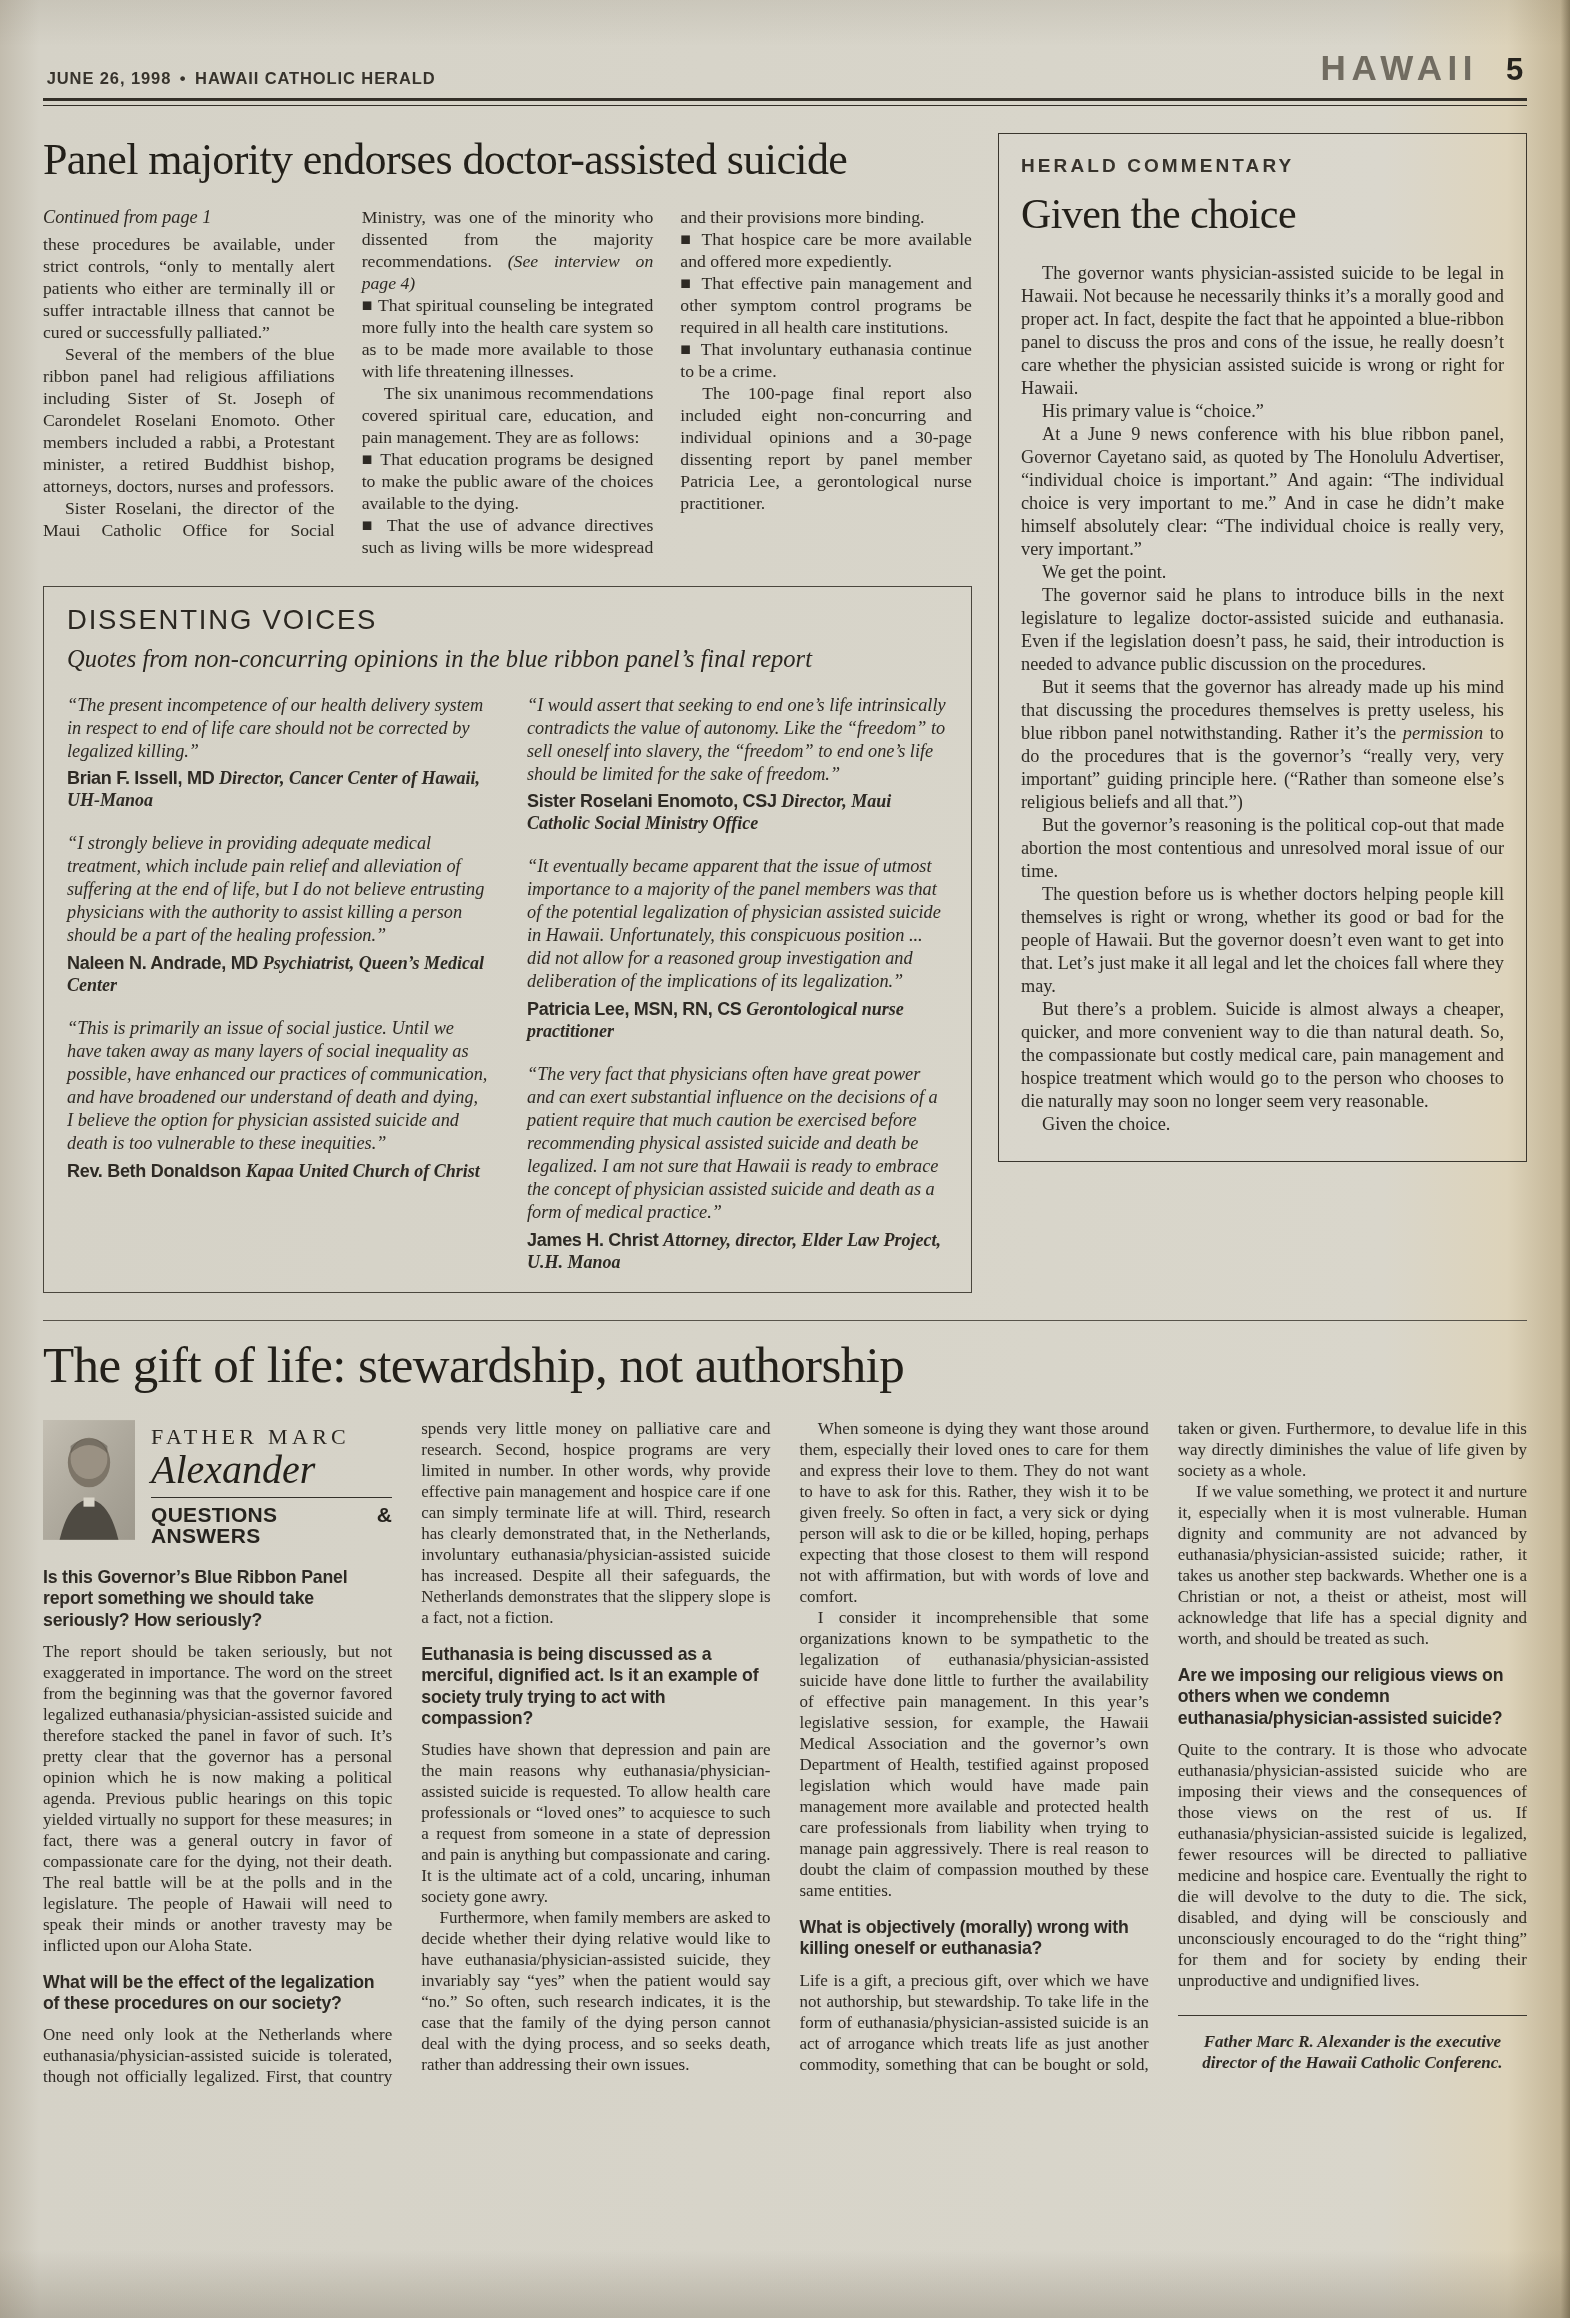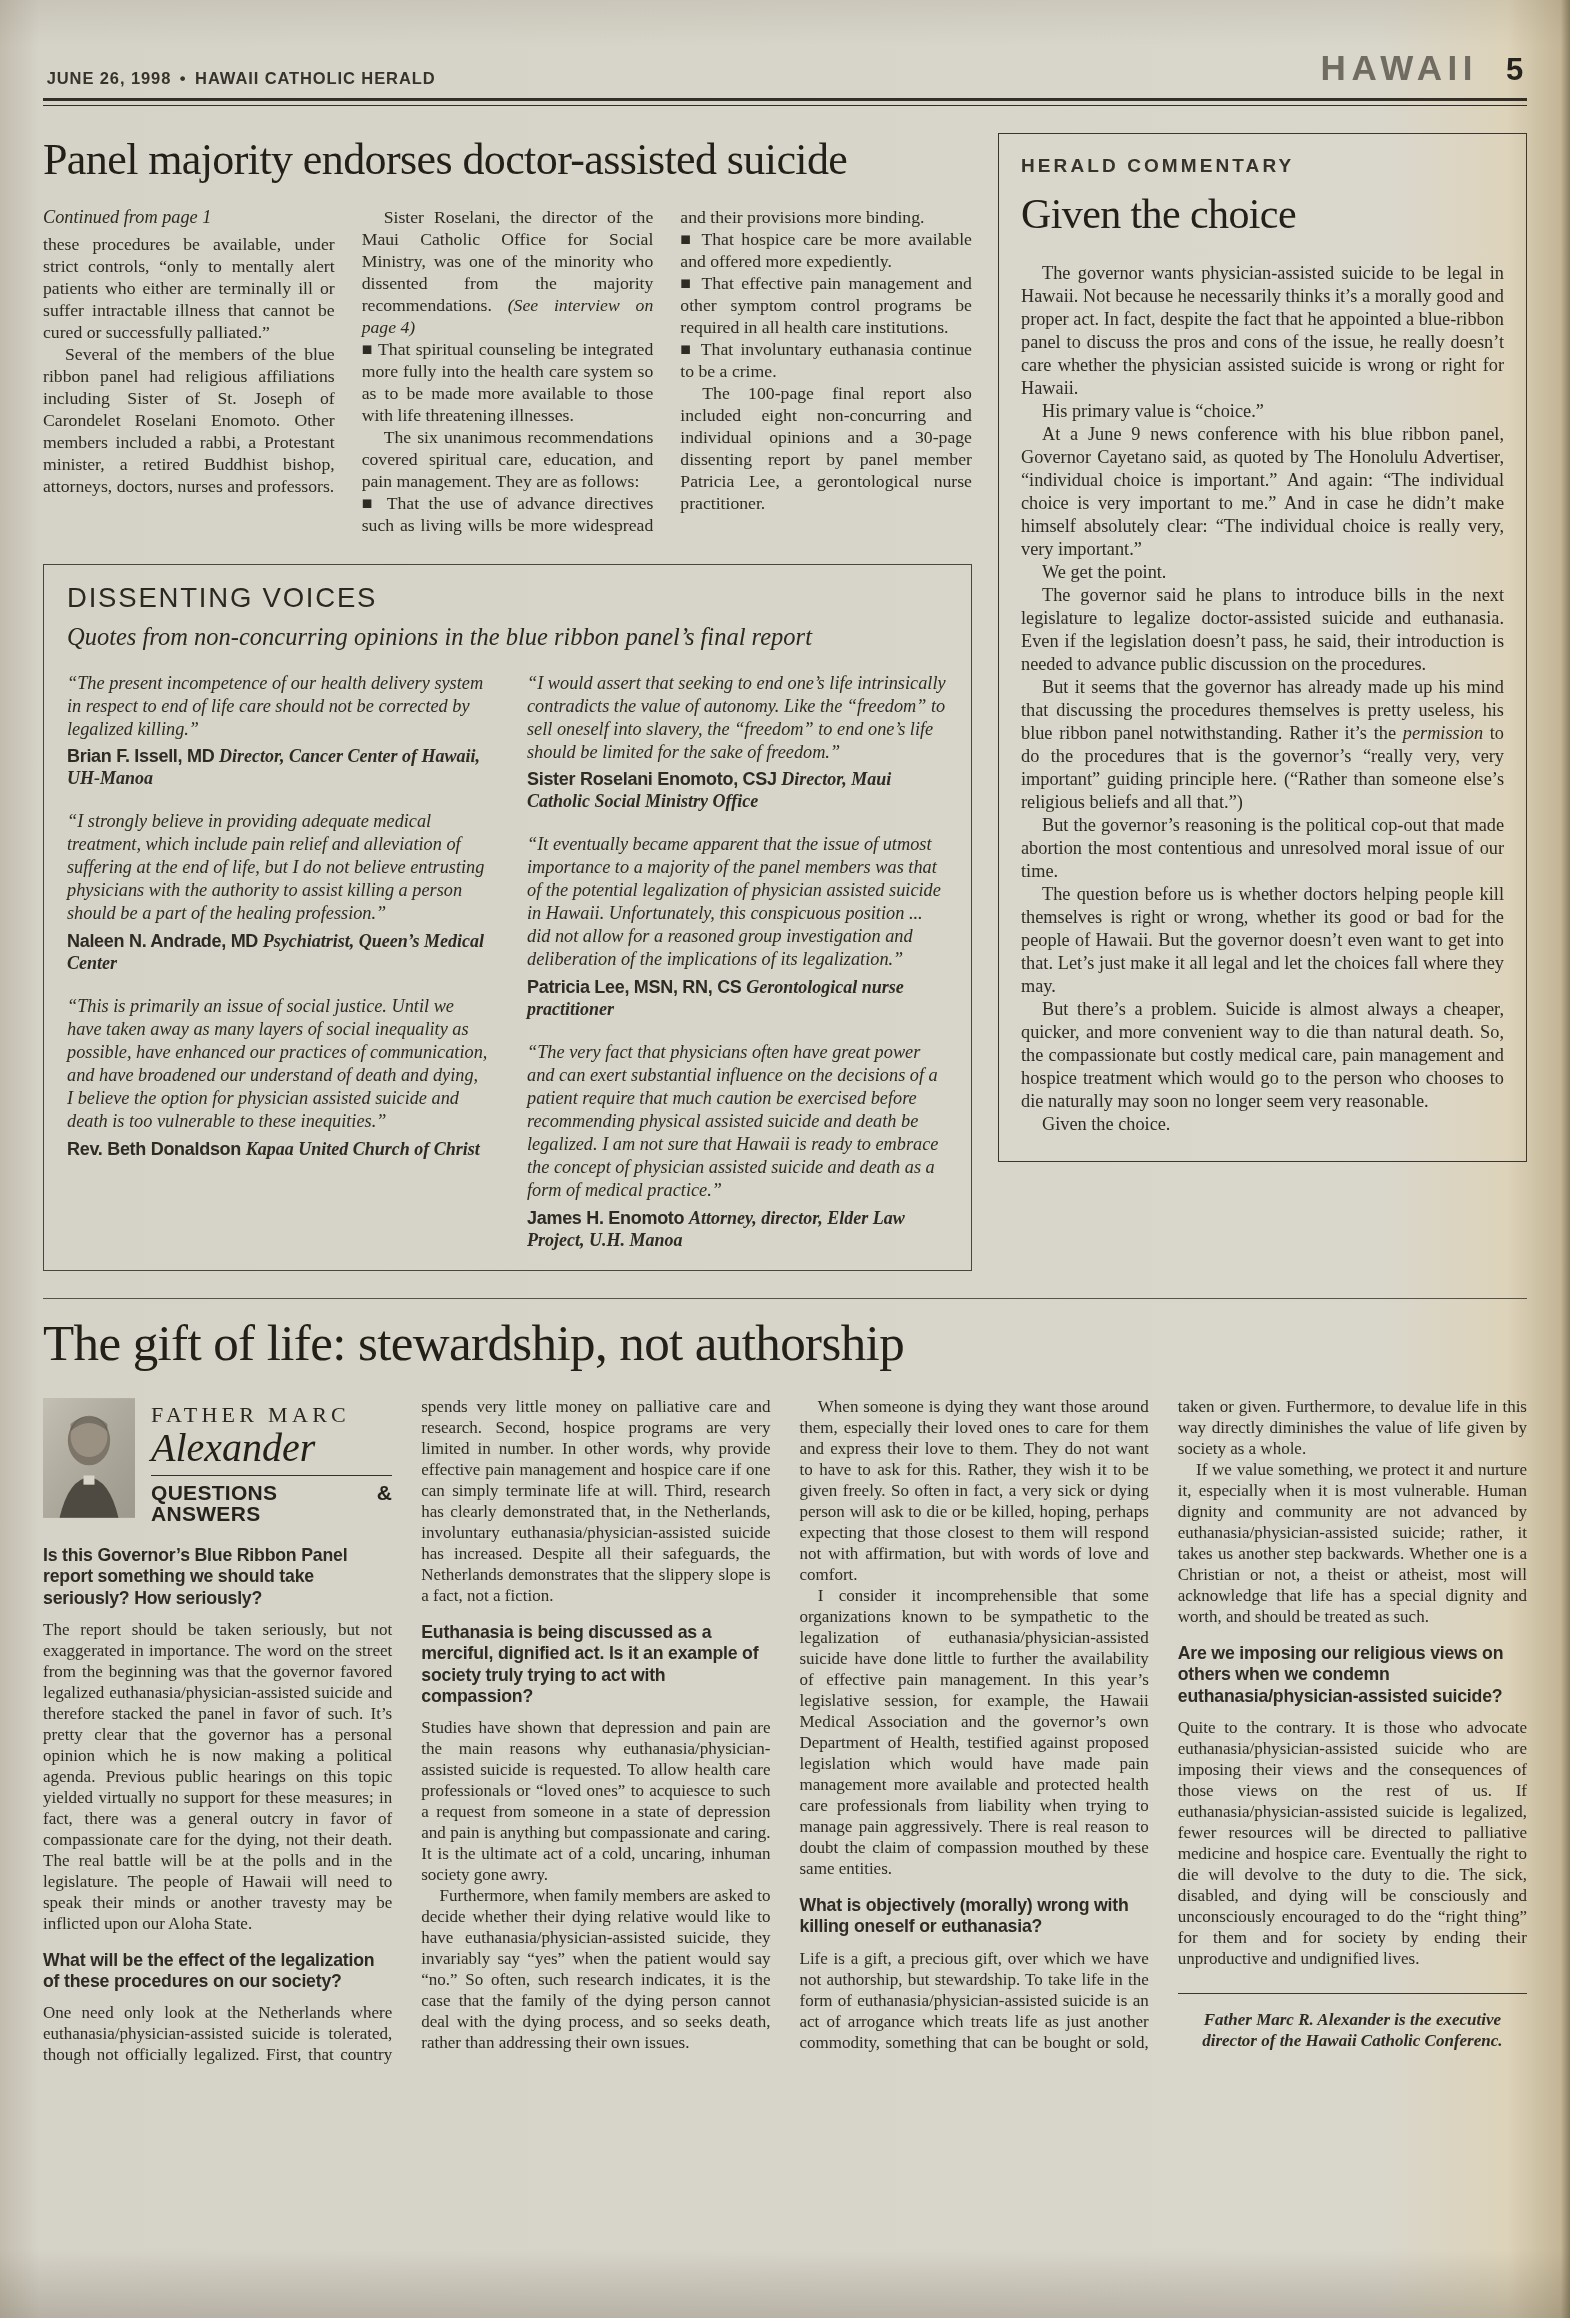--- a/index.html
+++ b/index.html
@@ -91,20 +91,21 @@
 
       <section class="main-article">
         <h1 class="main-headline">Panel majority endorses doctor-assisted suicide</h1>
         <div class="cols-3 body-text">
             <p class="para continued"><span>Continued from page 1</span></p>
             <p class="para flush"><span>these procedures be available, under strict controls, “only to mentally alert patients who either are terminally ill or suffer intractable illness that cannot be cured or successfully palliated.”</span></p>
             <p class="para indent"><span>Several of the members of the blue ribbon panel had religious affiliations including Sister of St. Joseph of Carondelet Roselani Enomoto. Other members included a rabbi, a Protestant minister, a retired Buddhist bishop, attorneys, doctors, nurses and professors.</span></p>
             <p class="para indent"><span>Sister Roselani, the director of the Maui Catholic Office for Social Ministry, was one of the minority who dissented from the majority recommendations. </span><span class="em">(See interview on page 4)</span></p>
             <p class="para bullet"><span>■ That spiritual counseling be integrated more fully into the health care system so as to be made more available to those with life threatening illnesses.</span></p>
             <p class="para indent"><span>The six unanimous recommendations covered spiritual care, education, and pain management. They are as follows:</span></p>
+            <p class="para bullet"><span>■ That education programs be designed to make the public aware of the choices available to the dying.</span></p>
             <p class="para bullet"><span>■ That the use of advance directives such as living wills be more widespread and their provisions more binding.</span></p>
             <p class="para bullet"><span>■ That hospice care be more available and offered more expediently.</span></p>
             <p class="para bullet"><span>■ That effective pain management and other symptom control programs be required in all health care institutions.</span></p>
             <p class="para bullet"><span>■ That involuntary euthanasia continue to be a crime.</span></p>
             <p class="para indent"><span>The 100-page final report also included eight non-concurring and individual opinions and a 30-page dissenting report by panel member Patricia Lee, a gerontological nurse practitioner.</span></p>
           </div>
       </section>
 
       <section class="dissenting">
         <h2 class="dv-title">DISSENTING VOICES</h2>
@@ -125,21 +126,21 @@
             <div class="dv-item">
               <p class="dv-quote">“I would assert that seeking to end one’s life intrinsically contradicts the value of autonomy. Like the “freedom” to sell oneself into slavery, the “freedom” to end one’s life should be limited for the sake of freedom.”</p>
               <p class="dv-attrib"><span class="name">Sister Roselani Enomoto, CSJ </span><span class="title">Director, Maui Catholic Social Ministry Office</span></p>
             </div>
             <div class="dv-item">
               <p class="dv-quote">“It eventually became apparent that the issue of utmost importance to a majority of the panel members was that of the potential legalization of physician assisted suicide in Hawaii. Unfortunately, this conspicuous position ... did not allow for a reasoned group investigation and deliberation of the implications of its legalization.”</p>
               <p class="dv-attrib"><span class="name">Patricia Lee, MSN, RN, CS </span><span class="title">Gerontological nurse practitioner</span></p>
             </div>
             <div class="dv-item">
               <p class="dv-quote">“The very fact that physicians often have great power and can exert substantial influence on the decisions of a patient require that much caution be exercised before recommending physical assisted suicide and death be legalized. I am not sure that Hawaii is ready to embrace the concept of physician assisted suicide and death as a form of medical practice.”</p>
-              <p class="dv-attrib"><span class="name">James H. Enomoto </span><span class="title">Attorney, director, Elder Law Project, U.H. Manoa</span></p>
+              <p class="dv-attrib"><span class="name">James H. Christ </span><span class="title">Attorney, director, Elder Law Project, U.H. Manoa</span></p>
             </div>
           </div>
       </section>
 
     </div>
 
     <aside class="commentary">
       <div class="commentary-kicker">HERALD COMMENTARY</div>
       <h2 class="commentary-headline">Given the choice</h2>
       <div class="commentary-body">

